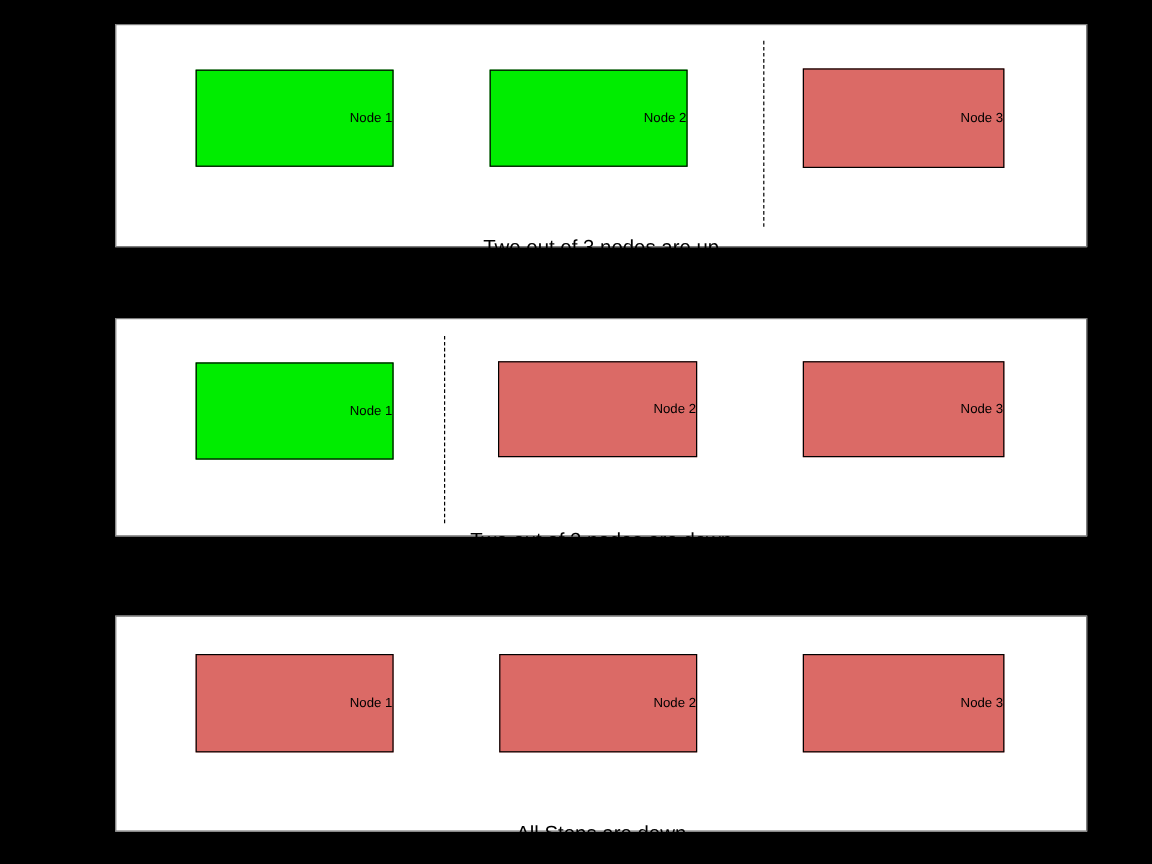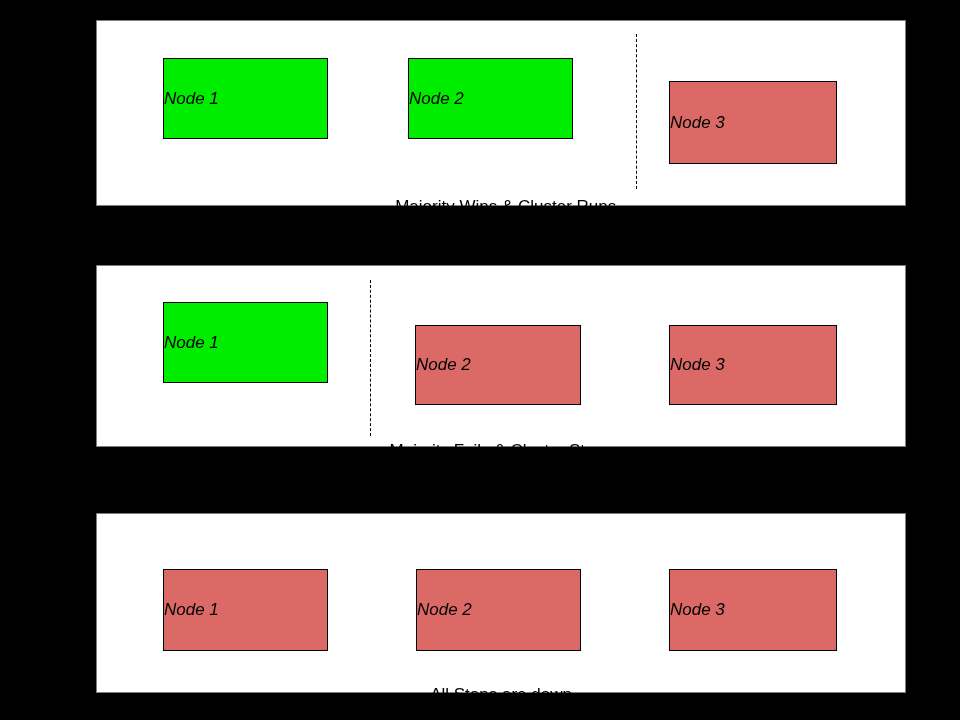--- a/index.html
+++ b/index.html
@@ -25,27 +25,26 @@
   }
   #panel-1 { top: 20px;  height: 186px; }
   #panel-2 { top: 265px; height: 182px; }
   #panel-3 { top: 513px; height: 180px; }
   .node {
     position: absolute;
     box-sizing: border-box;
     border: 1px solid var(--node_border, #000);
     display: flex;
     align-items: center;
-    justify-content: flex-start;
-    font-size: 17px;
+    justify-content: flex-end;
+    font-size: 11px;
     color: var(--text, #000);
-    font-style: italic;
   }
   .node[data-status="up"]   { background: var(--node_up, #0e0); }
-  .node[data-status="down"] { background: var(--node_down, #d66); margin-top: 24px; }
+  .node[data-status="down"] { background: var(--node_down, #d66); }
   .divider {
     position: absolute;
     width: 0;
     border-left: 1px dashed var(--text, #000);
   }
   .caption {
     position: absolute;
     left: 0;
     right: 0;
     text-align: center;
@@ -65,36 +64,38 @@
       <span>Node 1</span>
     </div>
     <div class="node" style="left:311px; top:37px; width:165px; height:81px;" data-status="up">
       <span>Node 2</span>
     </div>
     <div class="node" style="left:572px; top:36px; width:168px; height:83px;" data-status="down">
       <span>Node 3</span>
     </div>
     <div class="divider" style="left:539px; top:13px; height:155px;"></div>
     <div class="caption" style="top:133px;">
+      <div>Two out of 3 nodes are up</div>
       <div>, Majority Wins &amp; Cluster Runs</div>
     </div>
   </section>
 
   <section class="panel" id="panel-2">
     <div class="node" style="left:66px; top:36px; width:165px; height:81px;" data-status="up">
       <span>Node 1</span>
     </div>
     <div class="node" style="left:318px; top:35px; width:166px; height:80px;" data-status="down">
       <span>Node 2</span>
     </div>
     <div class="node" style="left:572px; top:35px; width:168px; height:80px;" data-status="down">
       <span>Node 3</span>
     </div>
     <div class="divider" style="left:273px; top:14px; height:156px;"></div>
     <div class="caption" style="top:132px;">
+      <div>Two out of 3 nodes are down</div>
       <div>Majority Fails &amp; Cluster Stops</div>
     </div>
   </section>
 
   <section class="panel" id="panel-3">
     <div class="node" style="left:66px; top:31px; width:165px; height:82px;" data-status="down">
       <span>Node 1</span>
     </div>
     <div class="node" style="left:319px; top:31px; width:165px; height:82px;" data-status="down">
       <span>Node 2</span>

